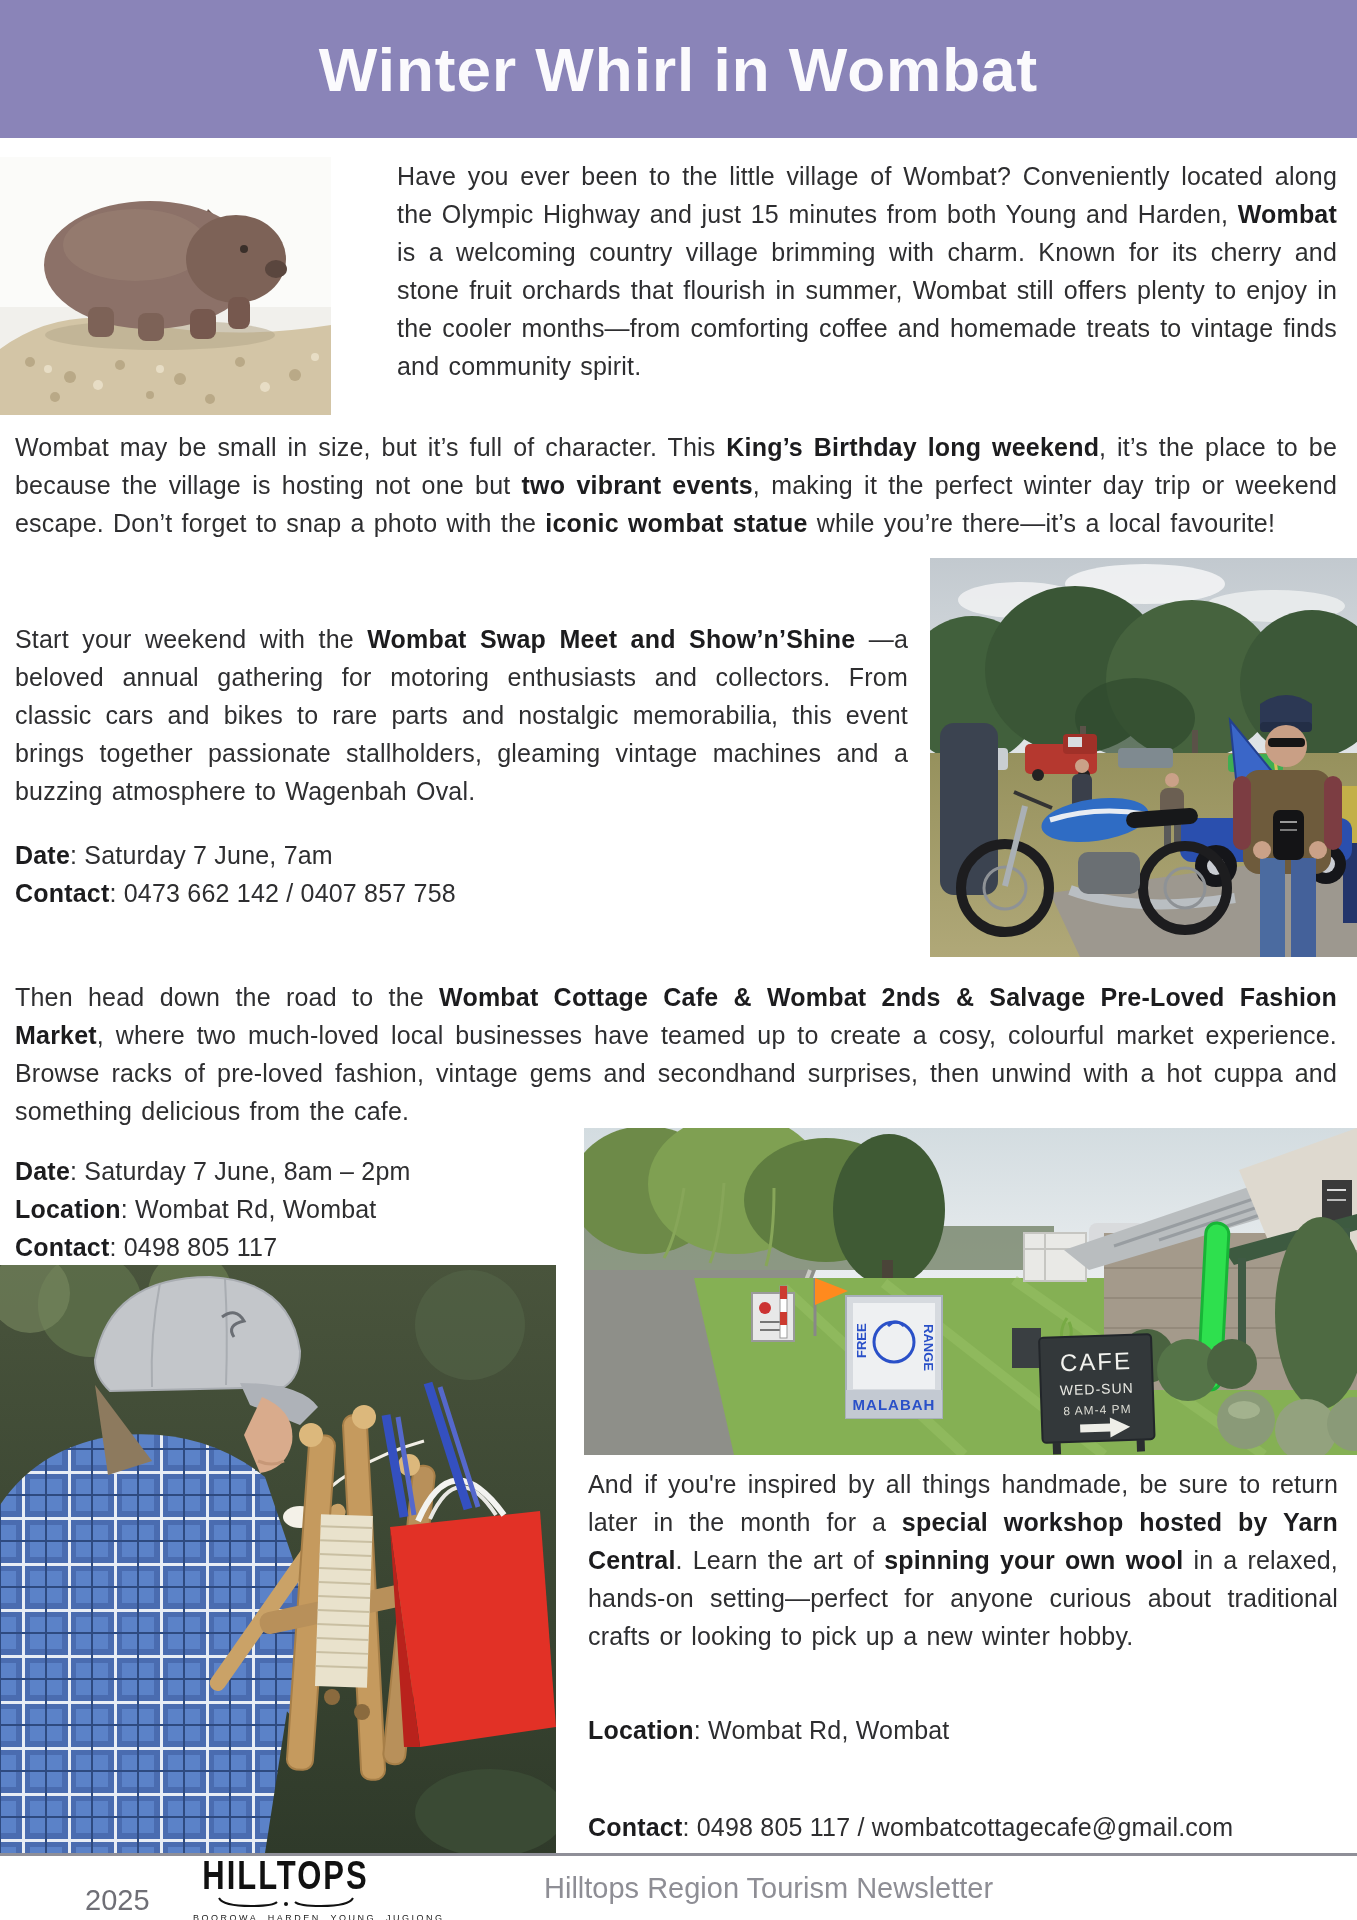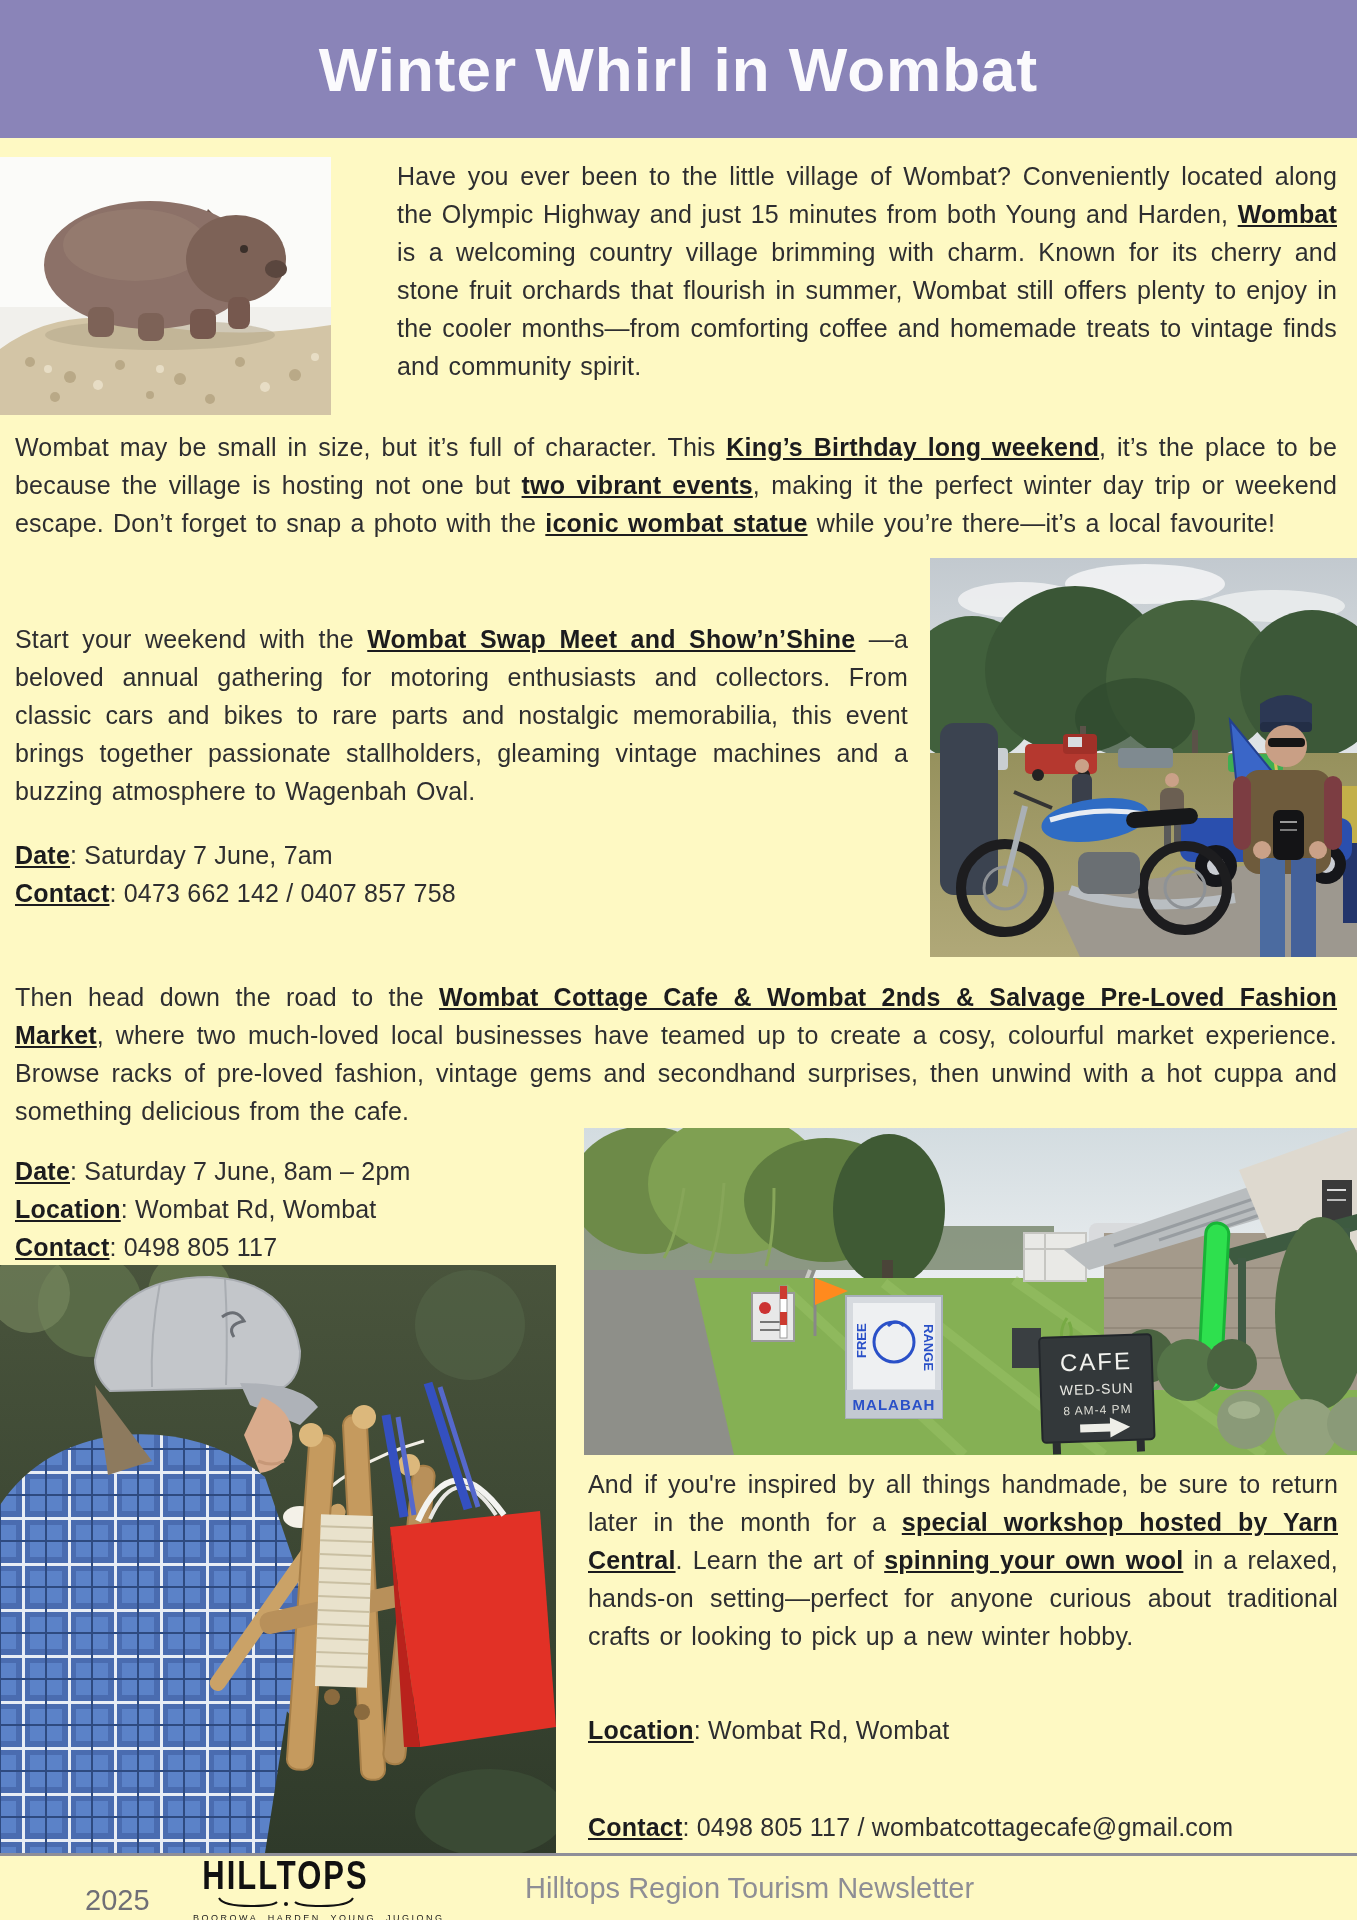--- a/index.html
+++ b/index.html
@@ -1,30 +1,30 @@
 <!DOCTYPE html>
 <html><head>
 <meta charset="utf-8">
 <style>
   html,body{margin:0;padding:0;background:#e8e8e8;}
-  .page{position:relative;width:1357px;height:1920px;margin:0 auto;background:#fef9c3;
+  .page{position:relative;width:1357px;height:1920px;margin:0 auto;background:#ffffff;
         font-family:"Liberation Sans",sans-serif;color:#2e2e30;overflow:hidden;}
   .band{position:absolute;left:0;top:0;width:1357px;height:138px;background:#8a84b8;
         display:flex;align-items:center;justify-content:center;}
   .title{color:#fbfafd;font-size:62px;font-weight:700;letter-spacing:1px;}
   .para{position:absolute;font-size:25px;line-height:38px;text-align:justify;
         letter-spacing:0.2px;word-spacing:2px;color:#2e2e30;}
-  .para b, .event b{font-weight:700;color:#1c1c1e;text-decoration:underline;}
+  .para b, .event b{font-weight:700;color:#1c1c1e;}
   .event{position:absolute;font-size:25px;line-height:38px;letter-spacing:0.2px;}
   .photo{position:absolute;overflow:hidden;}
   .photo svg{display:block;}
   svg text{font-family:"Liberation Sans",sans-serif;}
   .footline{position:absolute;left:0;top:1853px;width:1357px;height:3px;background:#8f8f98;}
   .year{position:absolute;left:85px;top:1872px;font-size:29px;color:#6f6f76;margin-top:12px;}
-  .caption{position:absolute;left:525px;top:1872px;font-size:29px;color:#8e8e95;}
+  .caption{position:absolute;left:544px;top:1872px;font-size:29px;color:#8e8e95;}
   .logo{position:absolute;left:193px;top:1858px;width:185px;text-align:center;color:#111;}
   .logo-name{display:inline-block;font-size:31px;font-weight:700;letter-spacing:2px;
              transform:scaleY(1.3);transform-origin:center;}
   .logo-towns{font-size:9px;letter-spacing:2.5px;color:#222;margin-top:1px;white-space:pre;}
 </style>
 </head>
 <body>
 
 <div class="page">
 

